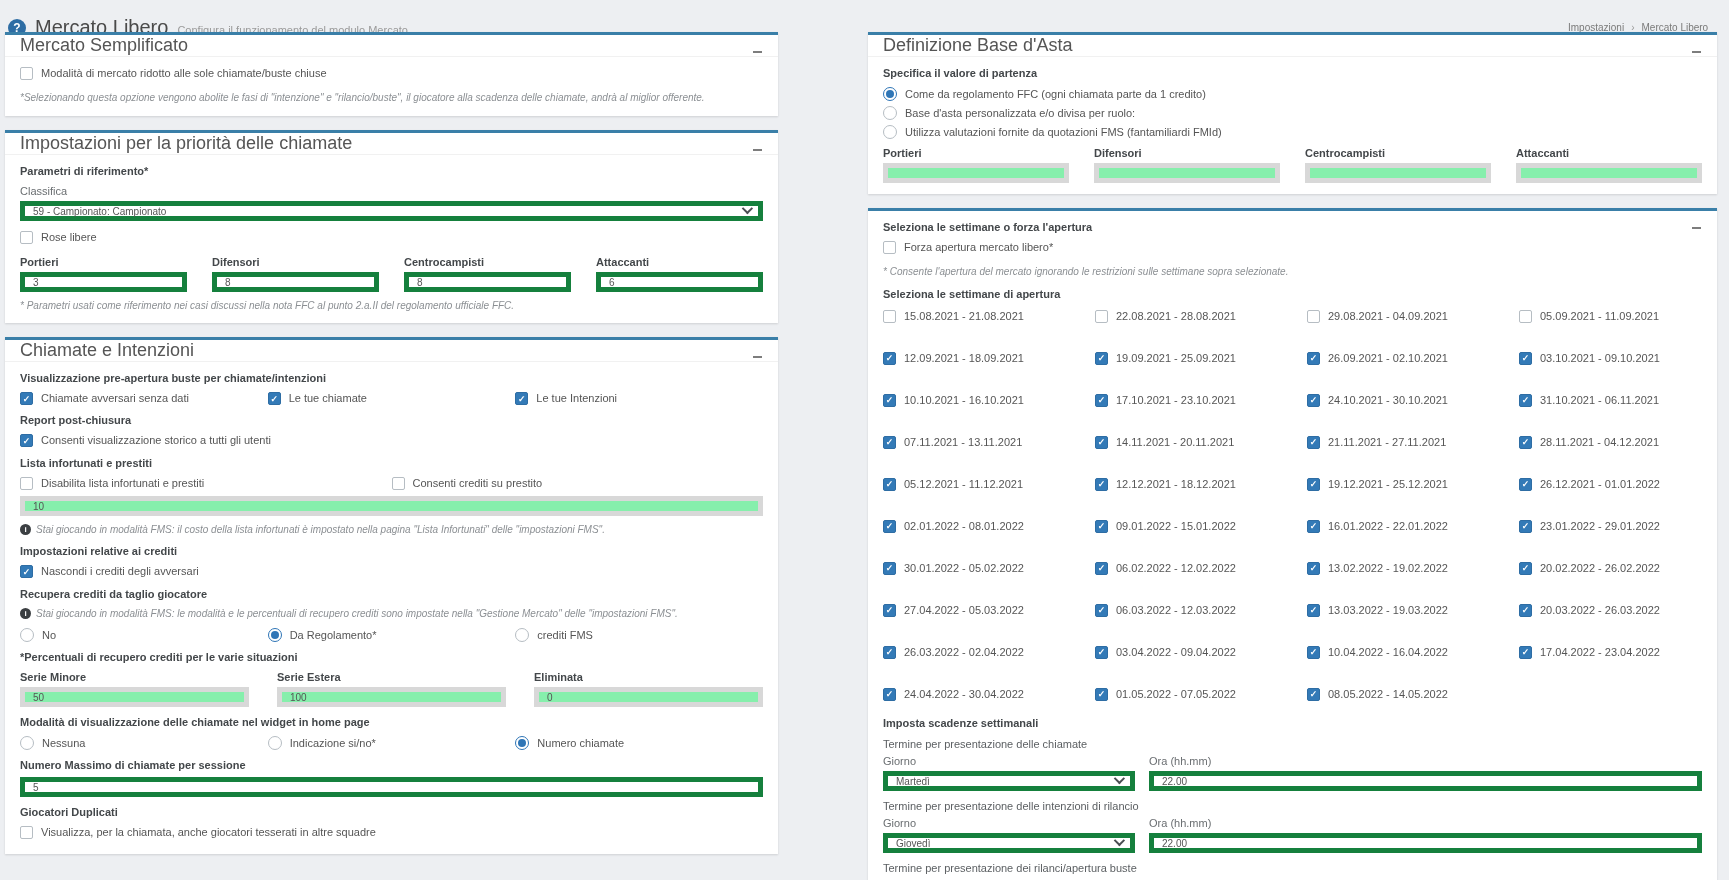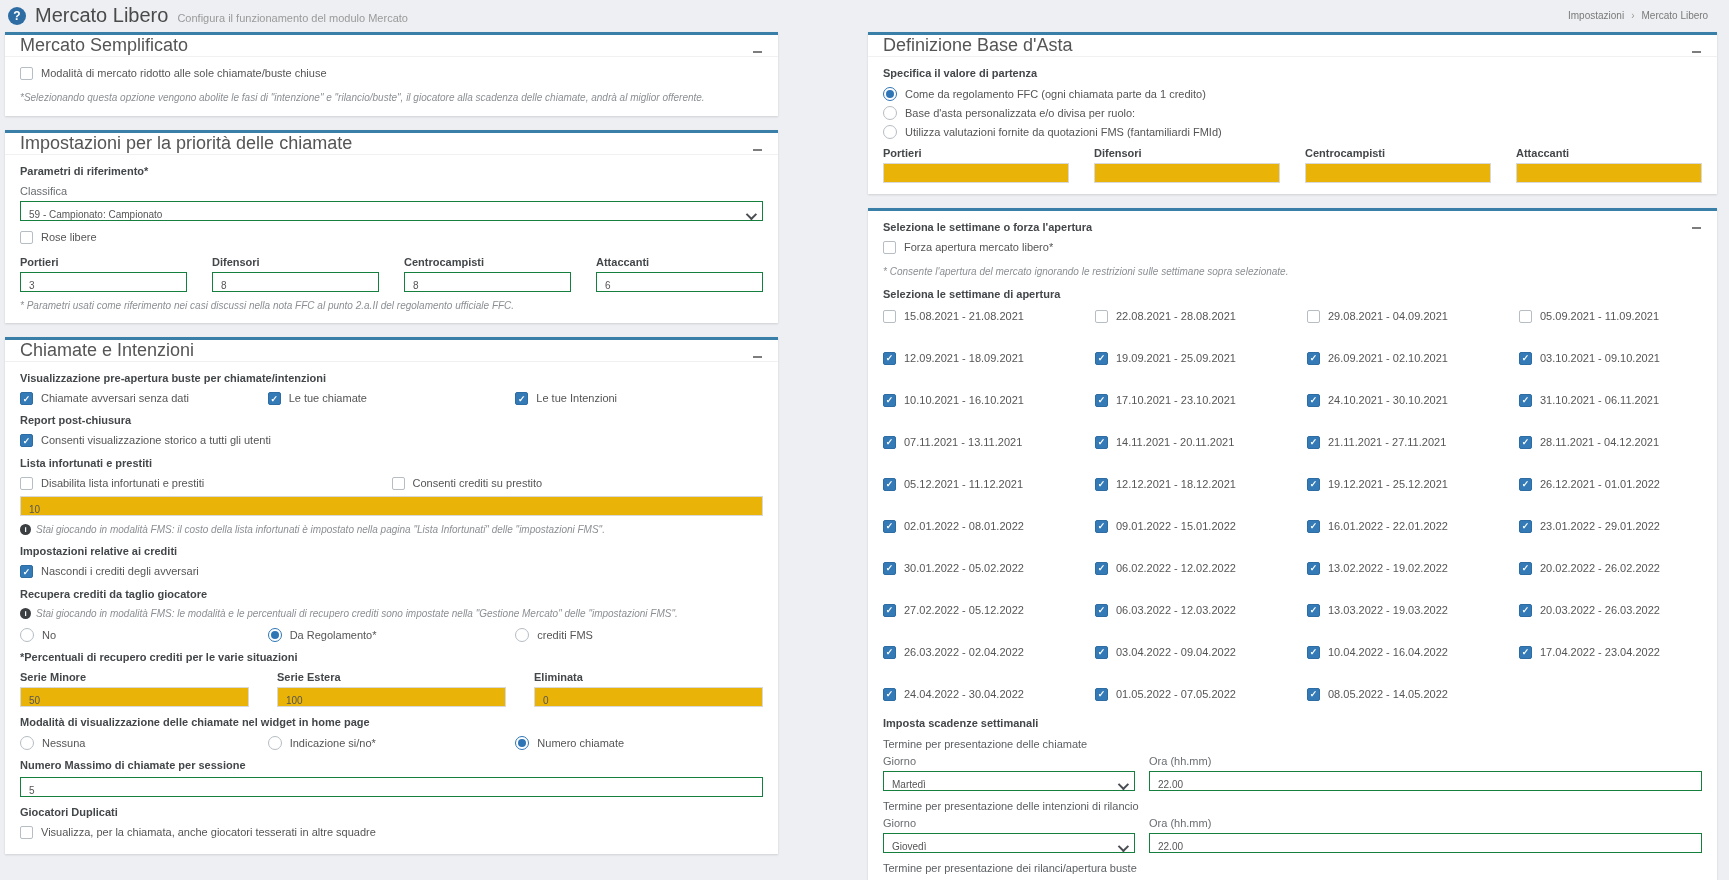--- a/index.html
+++ b/index.html
@@ -4,21 +4,21 @@
 <style>
   * { box-sizing: border-box; margin: 0; padding: 0; }
   html, body { width: 1729px; height: 880px; overflow: hidden; }
   body {
     background: #edeff2;
     font-family: "Liberation Sans", sans-serif;
     position: relative;
     color: #555;
   }
   
-  .page-header { position: absolute; top: 0; left: 0; width: 1729px; height: 30px; }
+  .page-header { position: absolute; top: 12px; left: 0; width: 1729px; height: 30px; }
   .title-wrap { position: absolute; left: 8px; top: 4px; display: flex; align-items: center; }
   .help-ic {
     width: 18px; height: 18px; border-radius: 50%; background: #2e6da4; color: #fff;
     display: inline-flex; align-items: center; justify-content: center;
     font-size: 12px; font-weight: bold; flex: none;
   }
   .help-ic::after { content: "?"; }
   .page-title { font-size: 20px; font-weight: 400; color: #4a4a4a; margin-left: 9px; }
   .page-subtitle { font-size: 11px; color: #9a9a9a; margin-left: 9px; padding-top: 5px; }
   .breadcrumb { position: absolute; left: 1568px; top: 10px; font-size: 10px; color: #7a7a7a; white-space: nowrap; }
@@ -73,25 +73,25 @@
   .rd.on { border-color: #2e75b6; }
   .rd.on::after { content: ""; position: absolute; left: 2px; top: 2px; right: 2px; bottom: 2px; border-radius: 50%; background: #2e75b6; }
 
   .row { display: grid; margin-top: 8px; }
   .cols3 { grid-template-columns: 1fr 1fr 1fr; }
   .cols2 { grid-template-columns: 1fr 1fr; }
   .row-inline { display: flex; gap: 16px; margin-top: 8px; text-align: center; }
 
   
   .input {
-    height: 20px; border: 1px solid #15803d; background: #fff; font-size: 10px; color: #555;
-    display: flex; align-items: flex-end; padding: 0 8px; margin-top: 0;
+    height: 20px; border: 5px solid #15803d; background: #fff; font-size: 10px; color: #555;
+    display: flex; align-items: flex-start; padding: 0 8px; margin-top: 0;
   }
   .input.mt { margin-top: 6px; }
-  .input.disabled { background: #eab308; border-color: #d8d8d8; }
+  .input.disabled { background: #86efac; border-color: #d8d8d8; }
   .select { position: relative; justify-content: space-between; cursor: pointer; }
   .chev { width: 8px; height: 8px; border-right: 2px solid #4a4e52; border-bottom: 2px solid #4a4e52; transform: rotate(45deg) translateY(-2px); flex: none; }
 
   .grid4 { display: grid; grid-template-columns: repeat(4, 1fr); gap: 25px; margin-top: 8px; }
   .grid3 { display: grid; grid-template-columns: repeat(3, 1fr); gap: 28px; margin-top: 8px; }
 
   
   .weeks { display: grid; grid-template-columns: repeat(4, 1fr); row-gap: 13px; margin-top: 10px; gap: 29px; }
 
   
@@ -437,21 +437,21 @@
           <label class="opt">
             <span class="cb on"></span>
             <span class="lbl">13.02.2022 - 19.02.2022</span>
           </label>
           <label class="opt">
             <span class="cb on"></span>
             <span class="lbl">20.02.2022 - 26.02.2022</span>
           </label>
           <label class="opt">
             <span class="cb on"></span>
-            <span class="lbl">27.02.2022 - 05.12.2022</span>
+            <span class="lbl">27.04.2022 - 05.03.2022</span>
           </label>
           <label class="opt">
             <span class="cb on"></span>
             <span class="lbl">06.03.2022 - 12.03.2022</span>
           </label>
           <label class="opt">
             <span class="cb on"></span>
             <span class="lbl">13.03.2022 - 19.03.2022</span>
           </label>
           <label class="opt">

